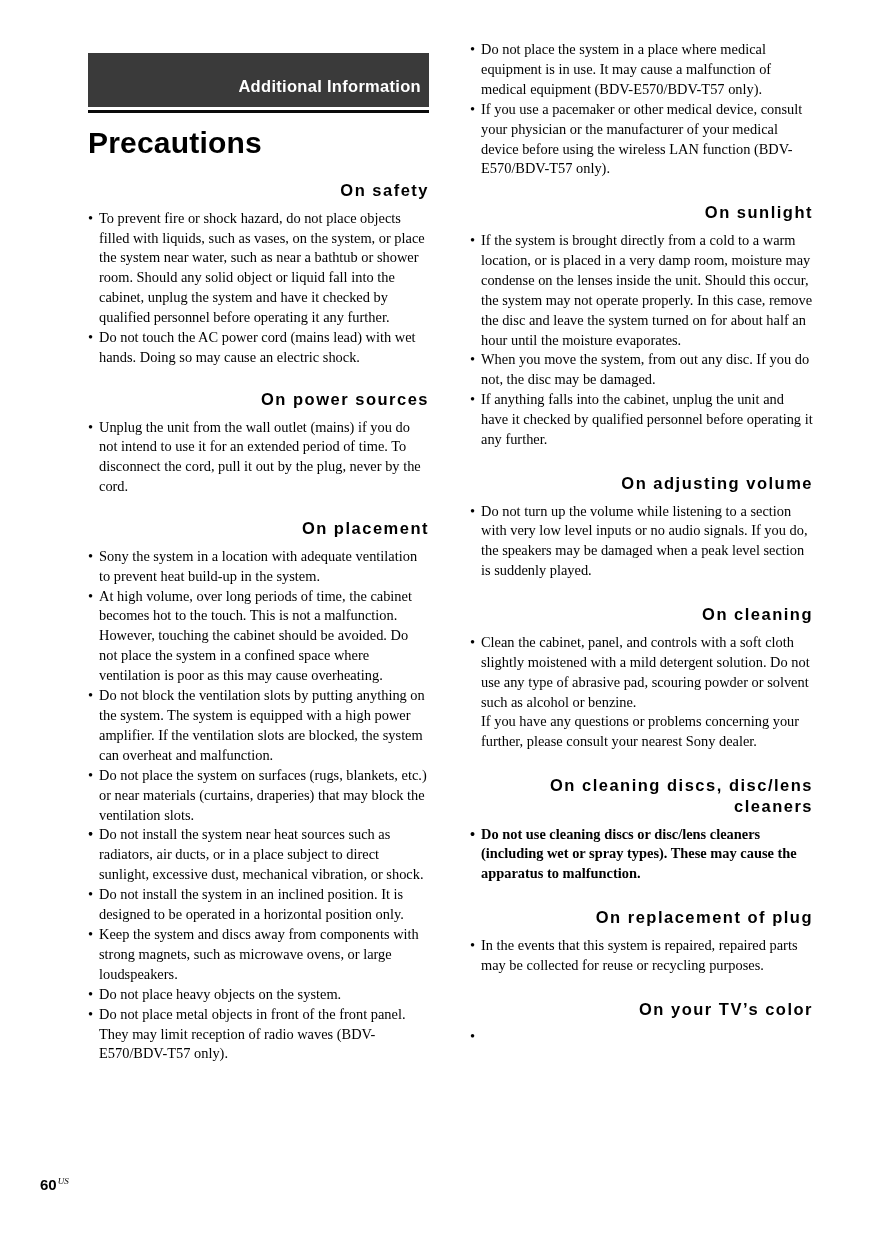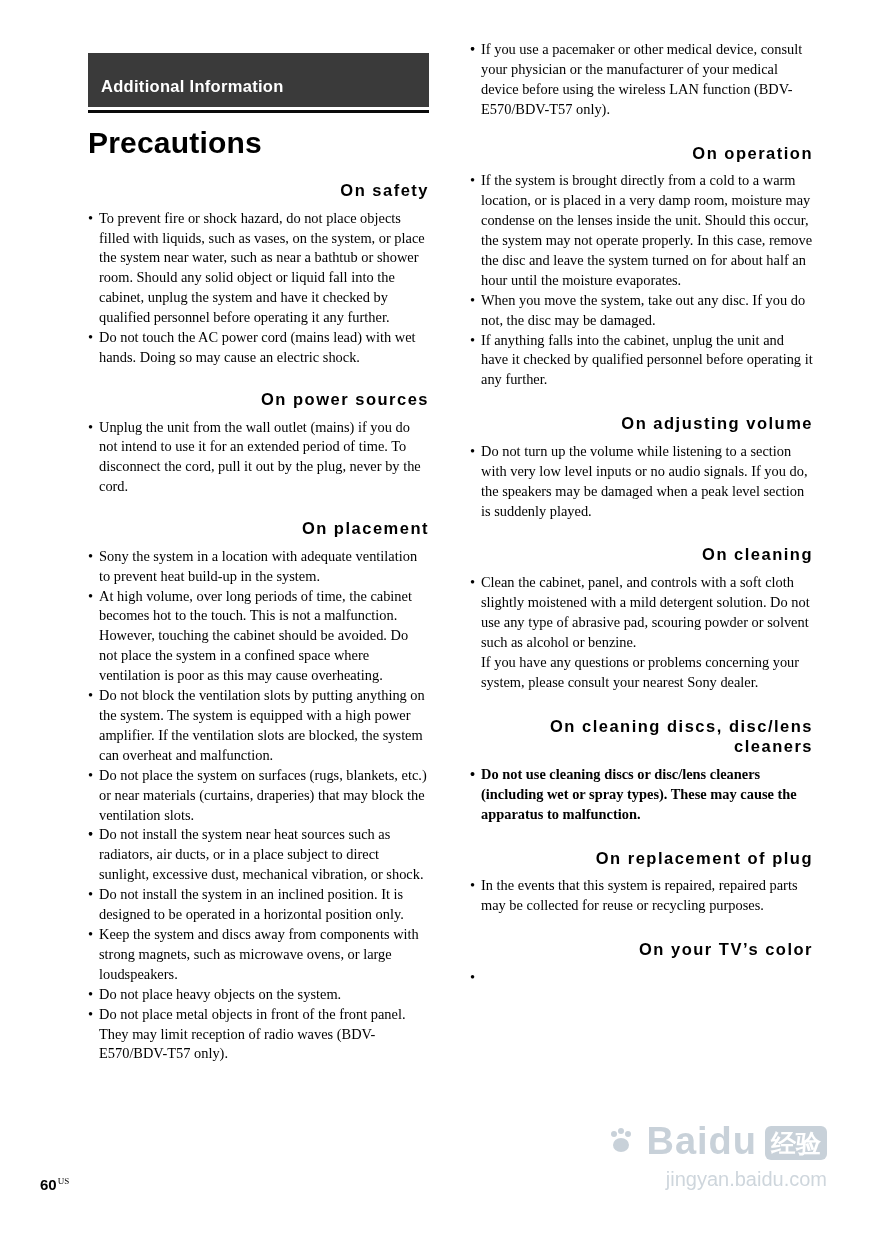--- a/index.html
+++ b/index.html
@@ -27,20 +27,21 @@
   .col-right { left: 470px; width: 343px; padding-top: 40px; }
 
   .banner {
     background: #3a3a3a;
     color: #ffffff;
     font-family: "Liberation Sans", sans-serif;
     font-weight: bold;
     font-size: 16.5px;
     letter-spacing: 0.3px;
     padding: 24px 8px 11px 13px;
+    text-align: right;
   }
   .banner-rule {
     height: 3px;
     background: #0a0a0a;
     margin-top: 3px;
   }
   .doc-title {
     font-family: "Liberation Sans", sans-serif;
     font-weight: bold;
     font-size: 30px;
@@ -83,20 +84,21 @@
   .footer {
     position: absolute;
     left: 40px;
     top: 1176px;
     font-family: "Liberation Sans", sans-serif;
     font-weight: bold;
     font-size: 15px;
   }
   .footer .region {
     font-family: "Liberation Serif", serif;
+    font-style: italic;
     font-weight: normal;
     font-size: 9px;
     vertical-align: super;
     margin-left: 1px;
   }
 
   .watermark {
     position: absolute;
     right: 48px;
     top: 1122px;
@@ -174,67 +176,50 @@
           <li><span class="marker">•</span><span>Keep the system and discs away from components with strong magnets, such as microwave ovens, or large loudspeakers.</span></li>
           <li><span class="marker">•</span><span>Do not place heavy objects on the system.</span></li>
           <li><span class="marker">•</span><span>Do not place metal objects in front of the front panel. They may limit reception of radio waves (BDV-E570/BDV-T57 only).</span></li>
         </ul>
       </div>
   </div>
 
   <div class="col col-right">
     <div id="right-sections">
         <ul class="bullets">
-          <li><span class="marker">•</span></li>
+          <li><span class="marker">•</span><span>Do not place the system in a place where medical equipment is in use. It may cause a malfunction of medical equipment (BDV-E570/BDV-T57 only).</span></li>
           <li><span class="marker">•</span><span>If you use a pacemaker or other medical device, consult your physician or the manufacturer of your medical device before using the wireless LAN function (BDV-E570/BDV-T57 only).</span></li>
         </ul>
-        <h3 class="sec-heading">On operation</h3>
+        <h3 class="sec-heading">On sunlight</h3>
         <ul class="bullets">
           <li><span class="marker">•</span><span>If the system is brought directly from a cold to a warm location, or is placed in a very damp room, moisture may condense on the lenses inside the unit. Should this occur, the system may not operate properly. In this case, remove the disc and leave the system turned on for about half an hour until the moisture evaporates.</span></li>
-          <li><span class="marker">•</span><span>When you move the system, take out any disc. If you do not, the disc may be damaged.</span></li>
+          <li><span class="marker">•</span><span>When you move the system, from out any disc. If you do not, the disc may be damaged.</span></li>
           <li><span class="marker">•</span><span>If anything falls into the cabinet, unplug the unit and have it checked by qualified personnel before operating it any further.</span></li>
         </ul>
         <h3 class="sec-heading">On adjusting volume</h3>
         <ul class="bullets">
           <li><span class="marker">•</span><span>Do not turn up the volume while listening to a section with very low level inputs or no audio signals. If you do, the speakers may be damaged when a peak level section is suddenly played.</span></li>
         </ul>
         <h3 class="sec-heading">On cleaning</h3>
         <ul class="bullets">
-          <li><span class="marker">•</span><span>Clean the cabinet, panel, and controls with a soft cloth slightly moistened with a mild detergent solution. Do not use any type of abrasive pad, scouring powder or solvent such as alcohol or benzine.</span><div class="extra">If you have any questions or problems concerning your system, please consult your nearest Sony dealer.</div></li>
+          <li><span class="marker">•</span><span>Clean the cabinet, panel, and controls with a soft cloth slightly moistened with a mild detergent solution. Do not use any type of abrasive pad, scouring powder or solvent such as alcohol or benzine.</span><div class="extra">If you have any questions or problems concerning your further, please consult your nearest Sony dealer.</div></li>
         </ul>
         <h3 class="sec-heading">On cleaning discs, disc/lens cleaners</h3>
         <ul class="bullets">
           <li class="bold"><span class="marker">•</span><span>Do not use cleaning discs or disc/lens cleaners (including wet or spray types). These may cause the apparatus to malfunction.</span></li>
         </ul>
         <h3 class="sec-heading">On replacement of plug</h3>
         <ul class="bullets">
           <li><span class="marker">•</span><span>In the events that this system is repaired, repaired parts may be collected for reuse or recycling purposes.</span></li>
         </ul>
         <h3 class="sec-heading">On your TV’s color</h3>
         <ul class="bullets">
           <li><span class="marker">•</span></li>
         </ul>
       </div>
   </div>
 
   <div class="footer">
     <span>60</span><span class="region">US</span>
   </div>
 
-  <div class="watermark">
-    <div class="wm-row">
-      <span class="wm-paw">
-        <svg width="30" height="30" viewBox="0 0 30 30">
-          <g fill="#c6cfd7">
-            <circle cx="8" cy="8" r="3"></circle>
-            <circle cx="15" cy="5" r="3"></circle>
-            <circle cx="22" cy="8" r="3"></circle>
-            <ellipse cx="15" cy="19" rx="8" ry="7"></ellipse>
-          </g>
-        </svg>
-      </span>
-      <span class="wm-brand">Baidu</span>
-      <span class="wm-badge">经验</span>
-    </div>
-    <div class="wm-url">jingyan.baidu.com</div>
-  </div>
 
 </div>
 
 </body></html>

